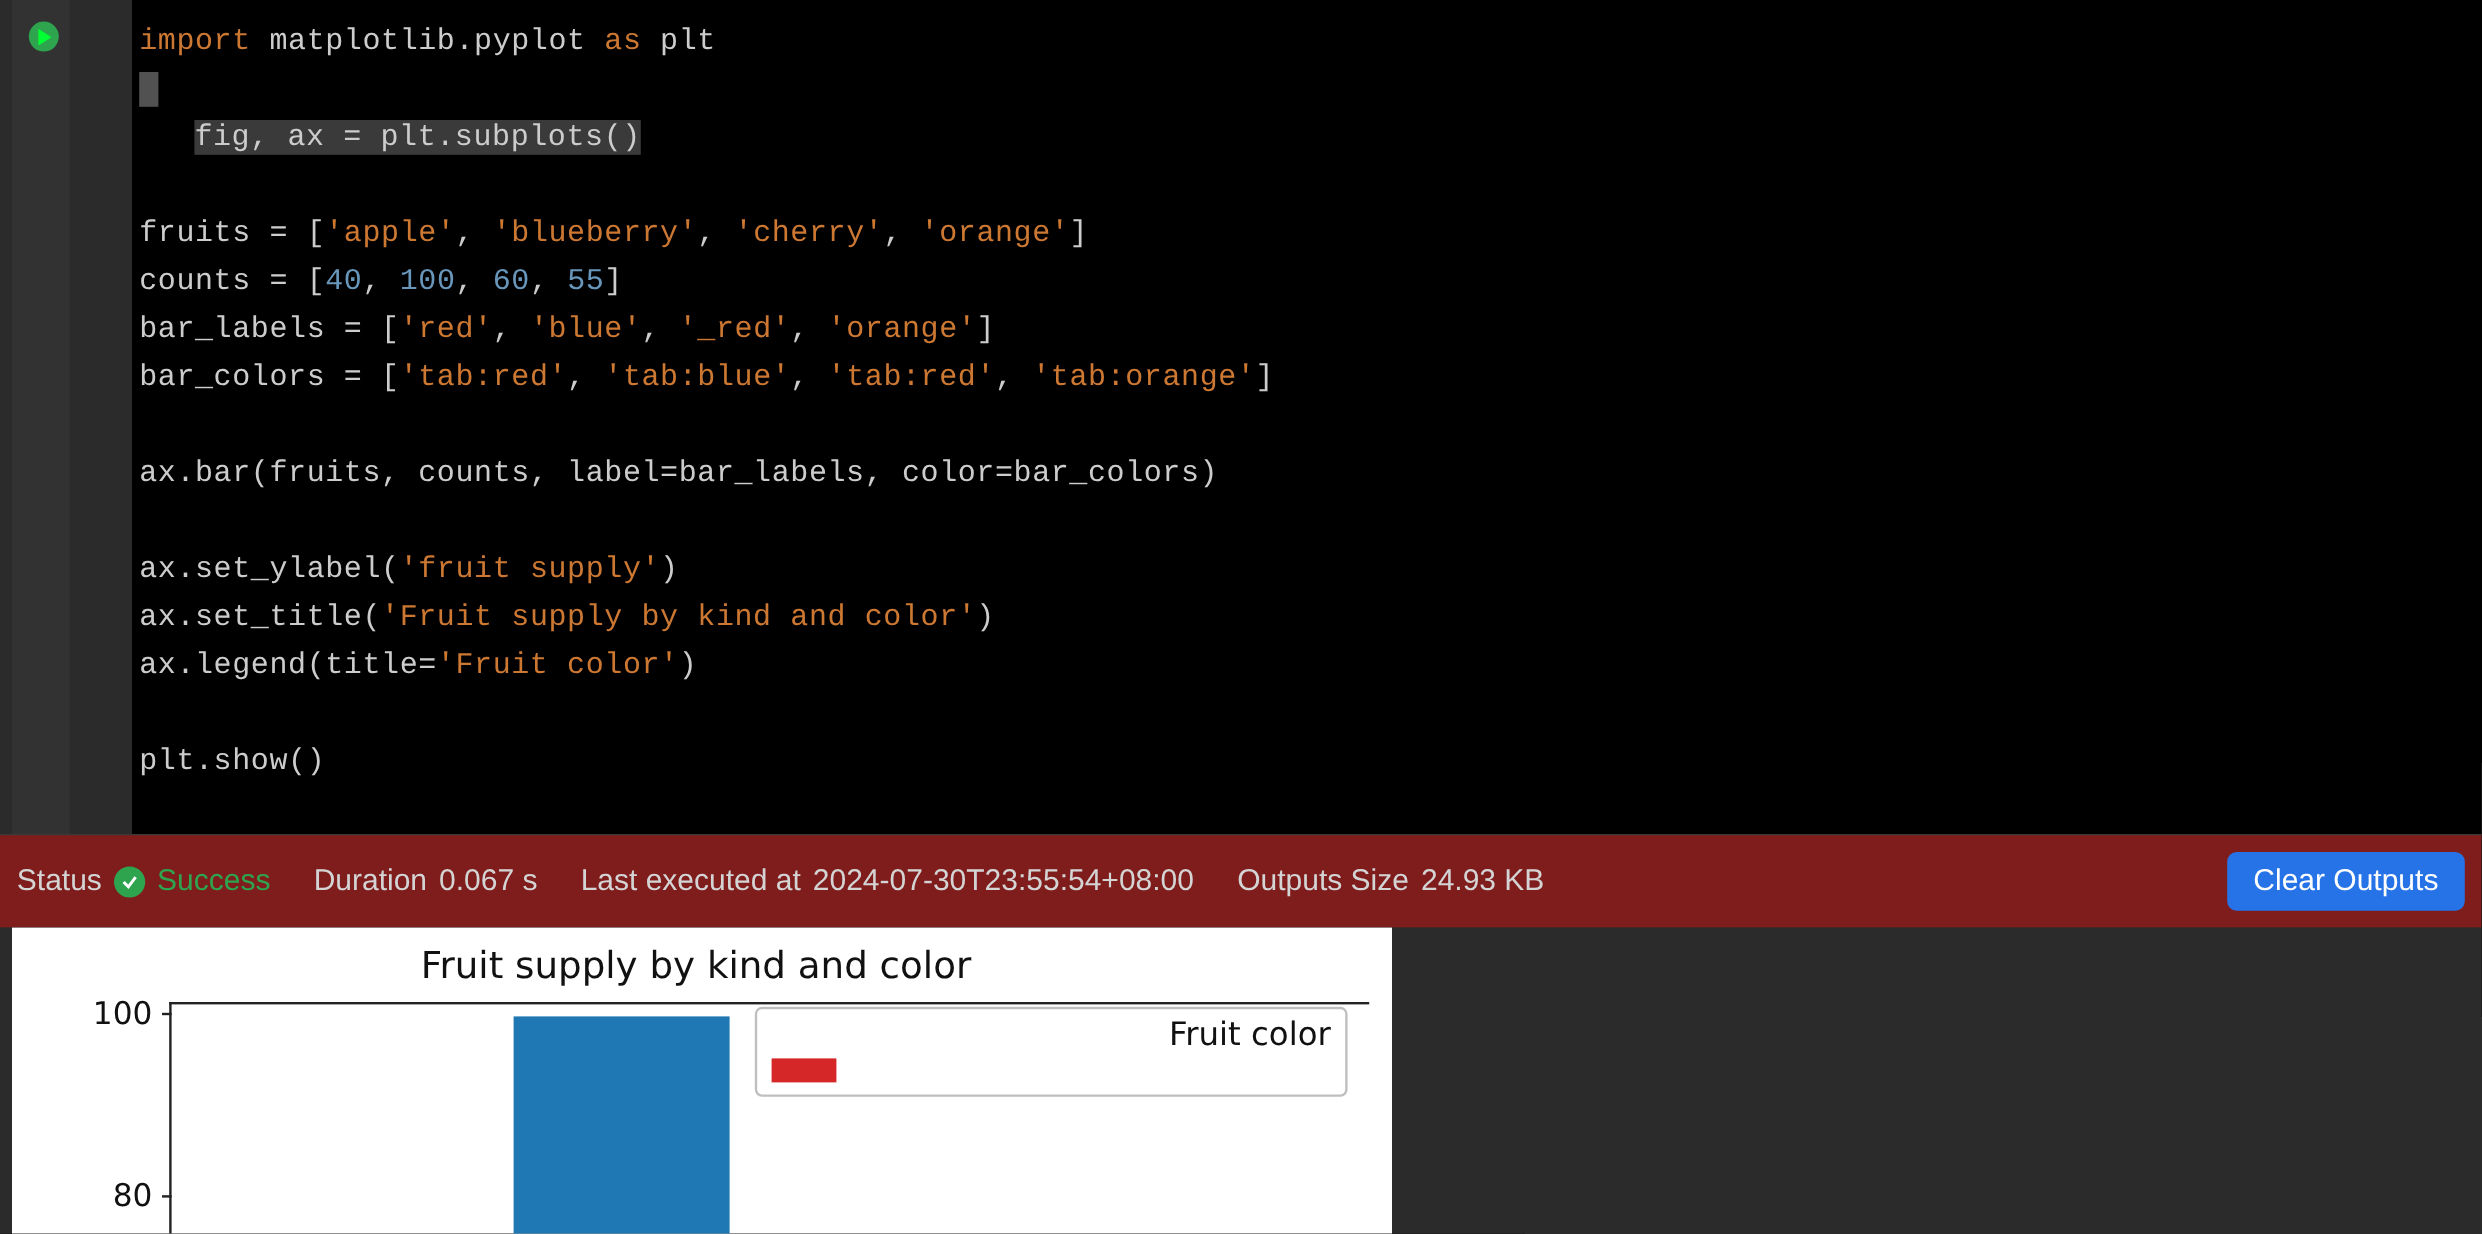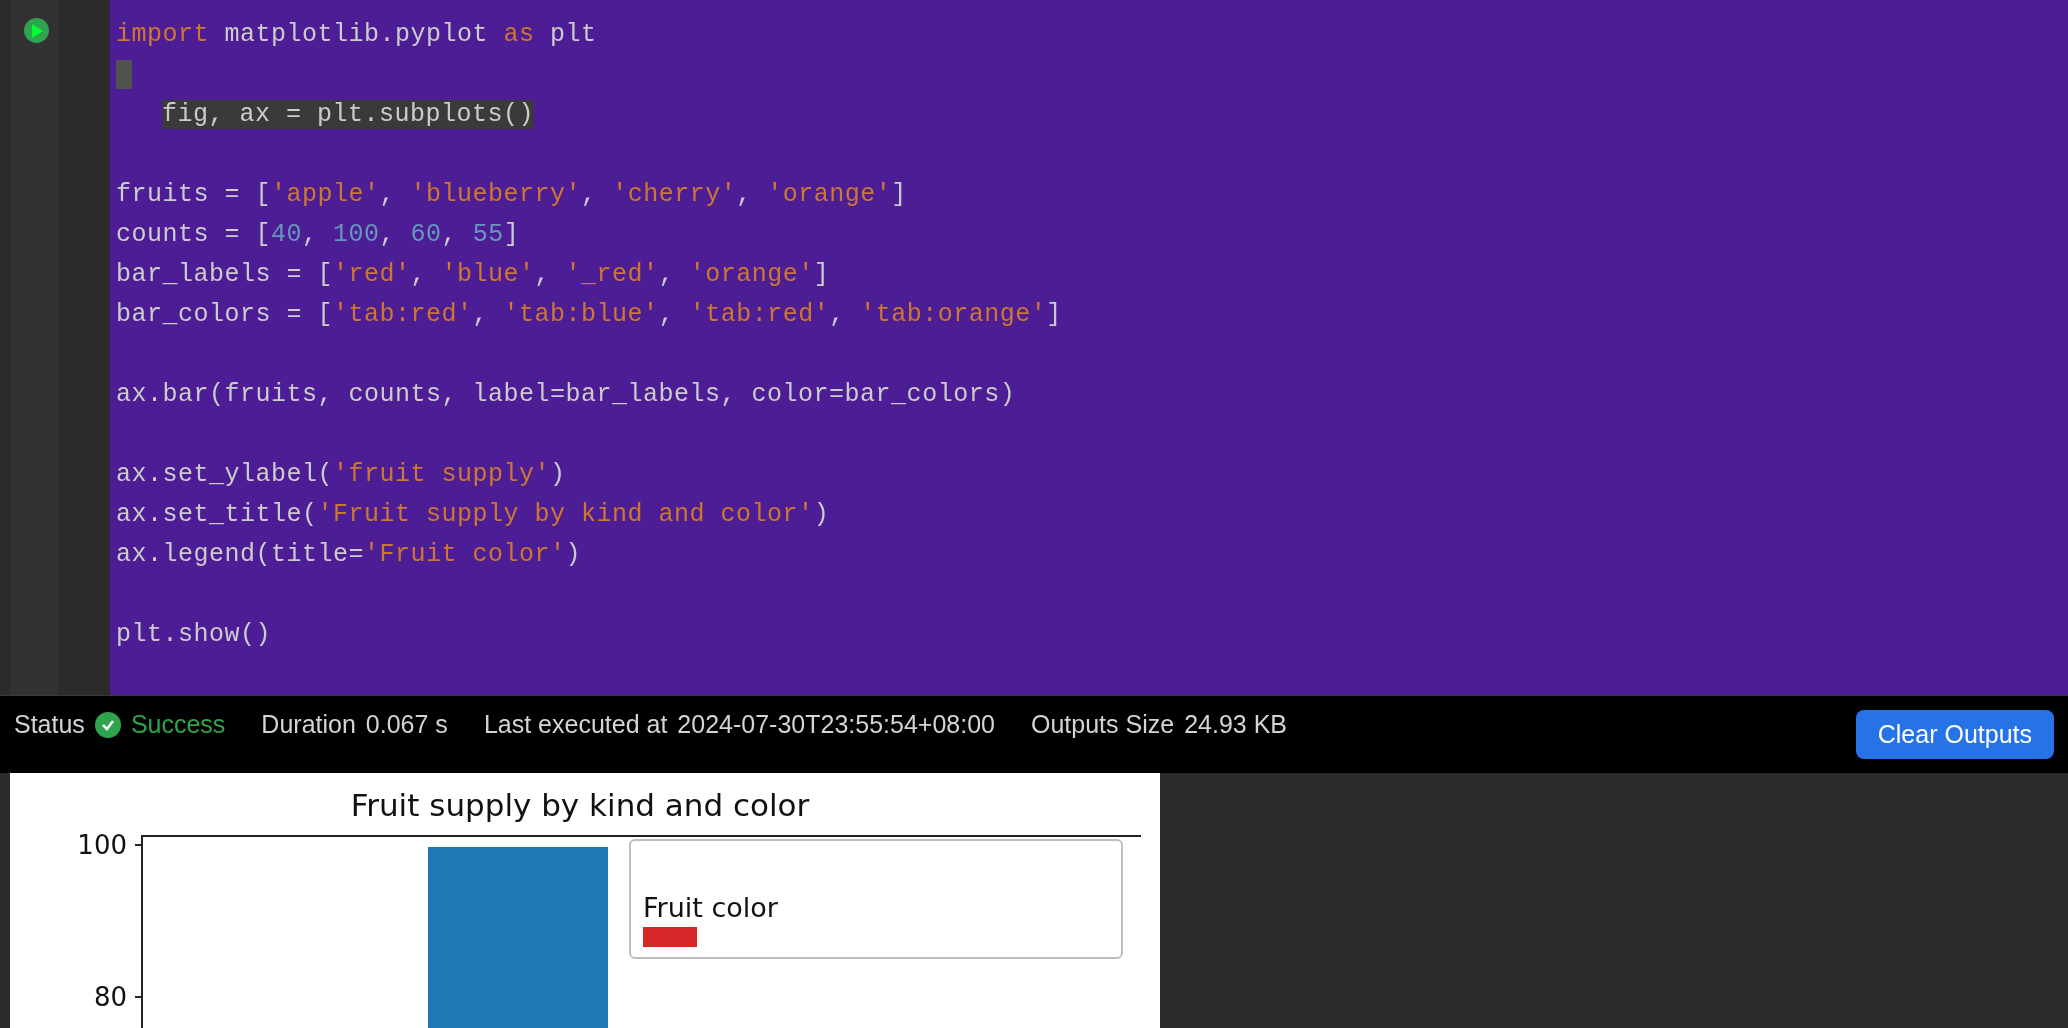--- a/index.html
+++ b/index.html
@@ -47,40 +47,40 @@
     border-radius: 50%;
     background: #2ea44f;
     display: flex;
     align-items: center;
     justify-content: center;
     cursor: pointer;
   }
   .run-icon svg { display:block; }
   .code-area {
     flex: 1;
-    background: #4c1d95;
+    background: #000000;
     padding: 15px 20px 40px 6px;
     font-family: "SFMono-Regular", Consolas, "Liberation Mono", Menlo, monospace;
     font-size: 25px;
     line-height: 40px;
     white-space: pre;
     letter-spacing: 0.5px;
     color: #cccccc;
   }
   .tok-kw { color: #cc7832; }       
   .tok-num { color: #6897bb; }
   .tok-str { color: #cc7832; }
   .tok-sel { background: #3a3a3a; margin-left: 46px; } 
   .tok-cursor { background:#515151; }
 
   .status-bar {
     display: flex;
-    align-items: flex-start;
+    align-items: center;
     padding: 14px 14px;
-    background: #000000;
+    background: #7f1d1d;
     border-top: 1px solid #3a3a3a;
     font-size: 25px;
     color: #d4d4d4;
   }
   .status-bar .lbl { margin-right: 10px; }
   .status-bar .grp { margin-right: 36px; display:flex; align-items:center; }
   .status-success { color: #2ea44f; display:flex; align-items:center; }
   .status-check {
     width: 26px;
     height: 26px;
@@ -161,23 +161,22 @@
     top: 66px;
     width: 494px;
     border: 2px solid #bfbfbf;
     border-radius: 6px;
     background: #fff;
     padding: 6px 12px 10px 12px;
     font-size: 27px;
     color: #111;
   }
   .legend-title {
-    text-align: left;
+    text-align: right;
     margin-bottom: 4px;
-    margin-top: 45px;
   }
   .legend-row {
     display: flex;
     align-items: center;
   }
   .legend-swatch {
     width: 54px;
     height: 20px;
     margin-right: 14px;
     flex-shrink:0;

